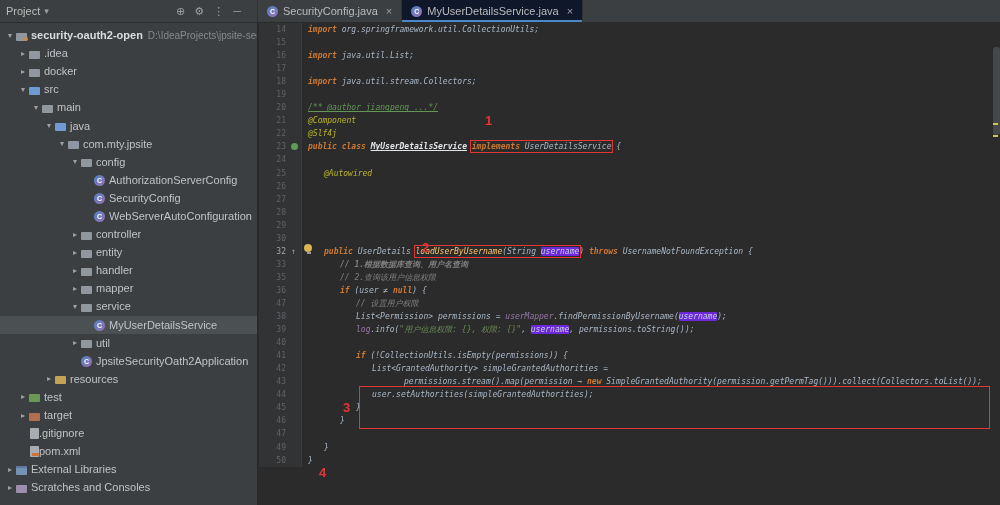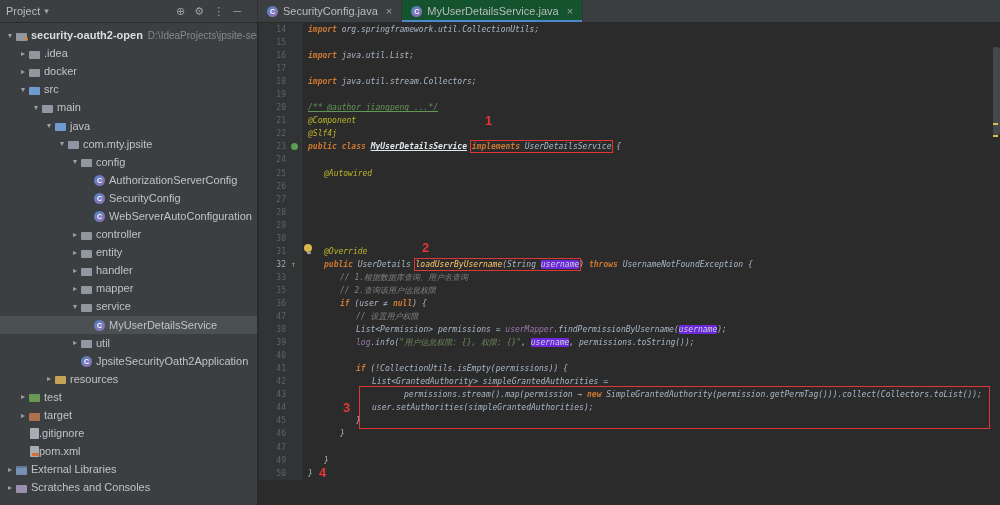--- a/index.html
+++ b/index.html
@@ -11,21 +11,21 @@
   #topbar { position:absolute; top:0; left:0; width:1000px; height:23px;
             background:#3c3f41; border-bottom:1px solid #2b2b2b; display:flex; }
   #project-header { width:258px; flex:none; display:flex; align-items:center;
                     padding:0 6px; color:#bbbbbb; font-size:11px; border-right:1px solid #323232; }
   #project-header .chev { color:#9da0a3; font-size:9px; margin-left:4px; cursor:pointer; }
   .tb-icons { margin-left:auto; display:flex; align-items:center; gap:9px; margin-right:10px; }
   .tb-icon { color:#9da0a3; font-size:11px; line-height:11px; cursor:pointer; }
   #tabbar { flex:1; display:flex; align-items:stretch; font-size:11px; }
   .tab { display:flex; align-items:center; gap:5px; padding:0 9px; color:#bbbbbb;
          border-right:1px solid #323232; cursor:pointer; }
-  .tab.active { background:#14532d; box-shadow:inset 0 -2px 0 #4a88c7; }
+  .tab.active { background:#0f172a; box-shadow:inset 0 -2px 0 #4a88c7; }
   .tab-ic { flex:none; }
   .tab-close { color:#9da0a3; font-size:11px; margin-left:3px; }
 
   
   #project-panel { position:absolute; top:23px; left:0; width:258px; height:482px;
                    background:#3c3f41; border-right:1px solid #282828; overflow:hidden;
                    padding-top:3px; font-size:11px; color:#c0c3c6; }
   .tree-row { height:18.1px; display:flex; align-items:center; white-space:nowrap; overflow:hidden; cursor:pointer; }
   .tree-row.selected { background:#4b5052; }
   .tree-row.root .tree-label { font-weight:bold; color:#dadde0; }
@@ -267,23 +267,22 @@
         <div class="code-line"><span class="lineno">21</span><span class="marker-slot"></span><span class="code-content" style="padding-left: 6px;"><span class="sg-a">@Component</span></span></div>
         <div class="code-line"><span class="lineno">22</span><span class="marker-slot"></span><span class="code-content" style="padding-left: 6px;"><span class="sg-a">@Slf4j</span></span></div>
         <div class="code-line"><span class="lineno">23</span><span class="marker-slot"><span class="mk-impl"></span></span><span class="code-content" style="padding-left: 6px;"><span class="sg-k">public class </span><span class="sg-cls">MyUserDetailsService</span><span class="sg-d"> </span><span class="redbox"><span class="sg-k">implements </span><span class="sg-d">UserDetailsService</span></span><span class="sg-d"> {</span></span></div>
         <div class="code-line"><span class="lineno">24</span><span class="marker-slot"></span><span class="code-content" style="padding-left: 6px;"></span></div>
         <div class="code-line"><span class="lineno">25</span><span class="marker-slot"></span><span class="code-content" style="padding-left: 22px;"><span class="sg-a">@Autowired</span></span></div>
         <div class="code-line"><span class="lineno">26</span><span class="marker-slot"></span><span class="code-content" style="padding-left: 6px;"></span></div>
         <div class="code-line"><span class="lineno">27</span><span class="marker-slot"></span></div>
         <div class="code-line"><span class="lineno">28</span><span class="marker-slot"></span><span class="code-content" style="padding-left: 6px;"></span></div>
         <div class="code-line"><span class="lineno">29</span><span class="marker-slot"></span><span class="code-content" style="padding-left: 6px;"></span></div>
         <div class="code-line"><span class="lineno">30</span><span class="marker-slot"></span><span class="code-content" style="padding-left: 6px;"></span></div>
-        <div class="code-line"><span class="lineno">31</span><span class="marker-slot"></span><span class="code-content" style="padding-left: 22px;"><span class="sg-a">@Override</span></span></div>
         <div class="code-line current"><span class="lineno">32</span><span class="marker-slot"><span class="mk-ovr">↑</span></span><span class="code-content" style="padding-left: 22px;"><span class="sg-k">public </span><span class="sg-d">UserDetails </span><span class="redbox"><span class="sg-m">loadUserByUsername</span><span class="sg-d">(</span><span class="sg-d">String </span><span class="sg-hl">username</span></span><span class="sg-d">) </span><span class="sg-k">throws </span><span class="sg-d">UsernameNotFoundException {</span></span></div>
-        <div class="code-line"><span class="lineno">33</span><span class="marker-slot"></span><span class="code-content" style="padding-left: 38px;"><span class="sg-c">// 1.根据数据库查询、用户名查询</span></span></div>
+        <div class="code-line"><span class="lineno">33</span><span class="marker-slot"></span><span class="code-content" style="padding-left: 38px; font-weight: bold;"><span class="sg-c">// 1.根据数据库查询、用户名查询</span></span></div>
         <div class="code-line"><span class="lineno">35</span><span class="marker-slot"></span><span class="code-content" style="padding-left: 38px;"><span class="sg-c">// 2.查询该用户信息权限</span></span></div>
         <div class="code-line"><span class="lineno">36</span><span class="marker-slot"></span><span class="code-content" style="padding-left: 38px;"><span class="sg-k">if </span><span class="sg-d">(user ≠ </span><span class="sg-k">null</span><span class="sg-d">) {</span></span></div>
         <div class="code-line"><span class="lineno">47</span><span class="marker-slot"></span><span class="code-content" style="padding-left: 54px;"><span class="sg-c">// 设置用户权限</span></span></div>
         <div class="code-line"><span class="lineno">38</span><span class="marker-slot"></span><span class="code-content" style="padding-left: 54px;"><span class="sg-d">List&lt;Permission&gt; permissions = </span><span class="sg-f">userMapper</span><span class="sg-d">.findPermissionByUsername(</span><span class="sg-hl">username</span><span class="sg-d">);</span></span></div>
         <div class="code-line"><span class="lineno">39</span><span class="marker-slot"></span><span class="code-content" style="padding-left: 54px;"><span class="sg-f">log</span><span class="sg-d">.info(</span><span class="sg-s">"用户信息权限: {}, 权限: {}"</span><span class="sg-d">, </span><span class="sg-hl">username</span><span class="sg-d">, permissions.toString());</span></span></div>
         <div class="code-line"><span class="lineno">40</span><span class="marker-slot"></span><span class="code-content" style="padding-left: 6px;"></span></div>
         <div class="code-line"><span class="lineno">41</span><span class="marker-slot"></span><span class="code-content" style="padding-left: 54px;"><span class="sg-k">if </span><span class="sg-d">(!CollectionUtils.isEmpty(permissions)) {</span></span></div>
         <div class="code-line"><span class="lineno">42</span><span class="marker-slot"></span><span class="code-content" style="padding-left: 70px;"><span class="sg-d">List&lt;GrantedAuthority&gt; simpleGrantedAuthorities =</span></span></div>
         <div class="code-line"><span class="lineno">43</span><span class="marker-slot"></span><span class="code-content" style="padding-left: 102px;"><span class="sg-d">permissions.stream().map(permission → </span><span class="sg-k">new </span><span class="sg-d">SimpleGrantedAuthority(permission.getPermTag())).collect(Collectors.toList());</span></span></div>
         <div class="code-line"><span class="lineno">44</span><span class="marker-slot"></span><span class="code-content" style="padding-left: 70px;"><span class="sg-d">user.setAuthorities(simpleGrantedAuthorities);</span></span></div>

